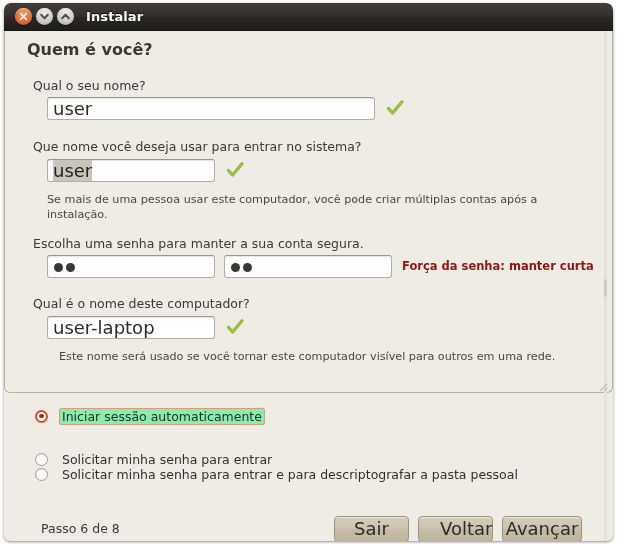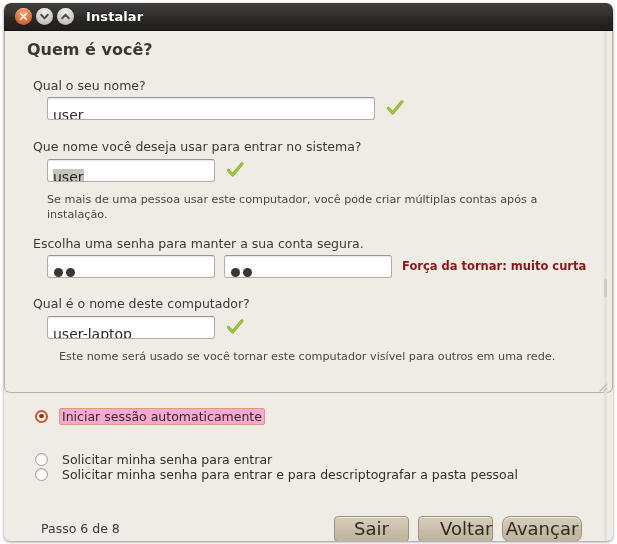--- a/index.html
+++ b/index.html
@@ -100,23 +100,23 @@
   }
 
   .tinput {
     position: absolute;
     box-sizing: border-box;
     height: 23px;
     background: #ffffff;
     border: 1px solid #b2ada2;
     border-top-color: #9a958b;
     border-radius: 3px;
-    font-size: 14px;
+    font-size: 18px;
     color: #2d2a27;
-    padding: 7px 5px;
+    padding: 0 5px;
     line-height: 21px;
     overflow: hidden;
     white-space: nowrap;
     box-shadow: inset 0 1px 1px rgba(0,0,0,0.10);
   }
   .tinput .sel {
     background: #c8c5bd;
     color: #26231f;
   }
   .dot {
@@ -171,21 +171,21 @@
     background: #9e2f12;
   }
   .radio-label {
     margin-left: 11px;
     font-size: 12.5px;
     color: #32302c;
     padding: 1px 3px;
     border-radius: 2px;
   }
   .radio-label.focused {
-    background: #f9a8d4;
+    background: #86efac;
     border: 1px solid #dd9a80;
     padding: 0px 2px;
     color: #2f2c28;
   }
 
   
   #step-text {
     position: absolute;
     left: 36px;
     top: 490px;
@@ -278,21 +278,21 @@
       <svg width="22" height="22" viewBox="0 0 22 22">
         <path d="M4.5 11.5 L8.6 16 L18 4.8" stroke="#86b023" stroke-width="3.1" fill="none" stroke-linecap="round" stroke-linejoin="round"></path>
         <path d="M4.5 11.5 L8.6 16 L18 4.8" stroke="#a6cc4e" stroke-width="1.2" fill="none" stroke-linecap="round" stroke-linejoin="round"></path>
       </svg>
     </span>
     <div class="help-text" style="left:42px; top:161px; width:510px;">Se mais de uma pessoa usar este computador, você pode criar múltiplas contas após a instalação.</div>
 
     <div class="field-label" style="left:28px; top:205px;">Escolha uma senha para manter a sua conta segura.</div>
     <div class="tinput" style="left:42px; top:224px; width:168px;"><span class="dot"></span><span class="dot"></span></div>
     <div class="tinput" style="left:219px; top:224px; width:168px;"><span class="dot"></span><span class="dot"></span></div>
-    <div class="pw-strength" style="left:397px; top:228px;">Força da tornar: muito curta</div>
+    <div class="pw-strength" style="left:397px; top:228px;">Força da senha: manter curta</div>
 
     <div class="field-label" style="left:28px; top:265px;">Qual é o nome deste computador?</div>
     <div class="tinput" style="left:42px; top:285px; width:168px;">user-laptop</div>
     <span class="check-icon" style="left:219px; top:285px;">
       <svg width="22" height="22" viewBox="0 0 22 22">
         <path d="M4.5 11.5 L8.6 16 L18 4.8" stroke="#86b023" stroke-width="3.1" fill="none" stroke-linecap="round" stroke-linejoin="round"></path>
         <path d="M4.5 11.5 L8.6 16 L18 4.8" stroke="#a6cc4e" stroke-width="1.2" fill="none" stroke-linecap="round" stroke-linejoin="round"></path>
       </svg>
     </span>
     <div class="help-text" style="left:54px; top:318px; width:530px;">Este nome será usado se você tornar este computador visível para outros em uma rede.</div>
@@ -306,21 +306,21 @@
       <span class="radio-label">Solicitar minha senha para entrar</span>
     </div>
     <div class="radio-row" style="top:433px;">
       <span class="radio"></span>
       <span class="radio-label">Solicitar minha senha para entrar e para descriptografar a pasta pessoal</span>
     </div>
 
     <div id="step-text">Passo 6 de 8</div>
     <div class="btn" style="left:329px; width:75px;">Sair</div>
     <div class="btn" style="left:413px; width:75px;padding-left:21px;">Voltar</div>
-    <div class="btn" style="left:497px; width:80px;border-radius:8px;">Avançar</div>
+    <div class="btn" style="left:497px; width:80px;">Avançar</div>
 
     <div id="scroll-track"></div>
     <div id="scroll-thumb"></div>
 
     <div id="resize-grip">
       <svg width="12" height="12" viewBox="0 0 12 12">
         <path d="M11 4 L4 11 M11 8 L8 11" stroke="#c3bcae" stroke-width="1.1" fill="none" stroke-linecap="round"></path>
       </svg>
     </div>
 

